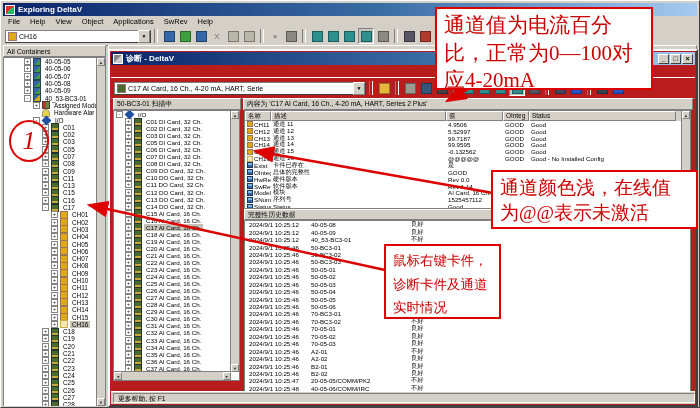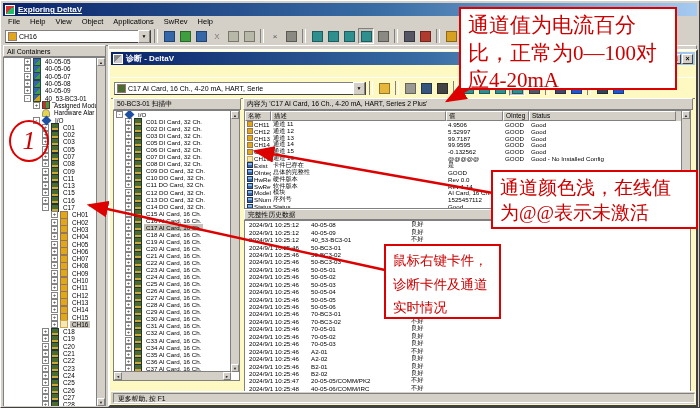--- a/index.html
+++ b/index.html
@@ -2,21 +2,21 @@
 <html><head>
 <meta charset="utf-8">
 <style>
   html,body{margin:0;padding:0;background:#808080;}
   body{width:700px;height:408px;overflow:hidden;font-family:"Liberation Sans","DejaVu Sans",sans-serif;}
   #root{position:relative;width:700px;height:408px;background:#d4d0c8;border:1px solid #404040;
         border-top-color:#fff;border-left-color:#fff;box-sizing:border-box;}
   
   .titlebar{position:absolute;left:2px;top:2px;right:2px;height:13px;
     background:linear-gradient(90deg,#0a246a,#3a6ea5 55%,#a6caf0);display:flex;align-items:center;
-    color:#fff;font-size:8px;font-weight:bold;padding-left:2px;text-decoration:underline;}
+    color:#fff;font-size:8px;font-weight:bold;padding-left:2px;}
   .app-icon{width:8px;height:8px;margin-right:3px;background:linear-gradient(135deg,#d33 50%,#2b6 50%);
     border:1px solid #fff;}
   .menubar{position:absolute;left:2px;top:15px;right:2px;height:11px;display:flex;align-items:center;
     font-size:7.5px;color:#000;gap:0;background:#d4d0c8;border-bottom:1px solid #fff;}
   .mi{padding:0 5px;}
   .toolbar{position:absolute;left:2px;top:26px;right:2px;height:18px;display:flex;align-items:center;
     background:#d4d0c8;border-bottom:1px solid #808080;padding-left:2px;}
   .combo{display:flex;align-items:center;background:#fff;border:1px solid #404040;
     border-top-color:#808080;border-left-color:#808080;height:13px;font-size:7px;padding-left:2px;box-sizing:border-box;}
   .combo-ic{width:7px;height:7px;background:#e0a818;border:1px solid #977;margin-right:2px;flex:none;}
@@ -47,21 +47,21 @@
   .ic-mod{background:linear-gradient(90deg,#b03a2e 50%,#3f9e3f 50%);border:1px solid #633;}
   .ic-alarm{background:#e8d44d;border:1px solid #997;border-radius:50% 50% 0 0;}
   .ic-io{width:7px;height:7px;background:#1f4fa0;transform:rotate(45deg);margin:0 3px 0 1px;}
   .ic-card{background:linear-gradient(180deg,#4a6a30 70%,#caa83a 70%);border:1px solid #233;}
   .ic-chan{background:#e0a818;border:1px solid #975;}
   .ic-chanl{background:#f5e7b8;border:1px solid #c9a94f;}
   .ic-prop{background:linear-gradient(180deg,#7fb7e8 50%,#3567a8 50%);border:1px solid #235;}
   .tlbl{padding:0 2px;}
   .tlbl.sel{background:#c6c2ba;}
   
-  #diag{position:absolute;left:107px;top:48px;width:590px;height:358px;background:#fef9c3;
+  #diag{position:absolute;left:107px;top:48px;width:590px;height:358px;background:#b91c1c;
     border:2px solid;border-color:#fff #404040 #404040 #fff;box-sizing:border-box;z-index:10;}
   .d-title{position:absolute;left:1px;top:1px;right:1px;height:13px;
     background:linear-gradient(90deg,#0a246a,#3a6ea5 55%,#a6caf0);display:flex;align-items:center;
     color:#fff;font-size:8px;font-weight:bold;padding-left:2px;}
   .d-title .app-icon{background:linear-gradient(135deg,#888 50%,#ccc 50%);}
   .winbtns{margin-left:auto;display:flex;gap:1px;padding-right:2px;}
   .wbtn{width:11px;height:10px;background:#d4d0c8;border:1px solid #404040;border-top-color:#fff;border-left-color:#fff;
     font-size:7px;line-height:8px;text-align:center;color:#000;box-sizing:border-box;}
   .d-menu{position:absolute;left:1px;top:14px;right:1px;height:12px;display:flex;align-items:center;font-size:7.5px;}
   .d-tool{position:absolute;left:1px;top:26px;right:1px;height:20px;display:flex;align-items:center;
@@ -98,21 +98,21 @@
   .h-ts{width:62px;flex:none;padding-left:4px;}
   .h-node{width:100px;flex:none;}
   .h-st{flex:1;}
   .d-status{position:absolute;left:1px;right:1px;bottom:1px;height:12px;background:#d4d0c8;
     border-top:1px solid #fff;display:flex;align-items:center;}
   .d-status>span{border:1px solid #808080;border-bottom-color:#fff;border-right-color:#fff;
     height:10px;line-height:9px;font-size:6.8px;padding:0 4px;margin-left:2px;flex:1;box-sizing:border-box;}
   
   .note{position:absolute;background:#fff;border:2px solid #dd0000;color:#cc0000;z-index:60;
     font-family:"Liberation Serif","DejaVu Serif",serif;line-height:1.32;padding:3px 7px;box-sizing:border-box;}
-  #note1{left:434px;top:6px;width:218px;height:83px;font-size:21px;margin-left:24px;}
+  #note1{left:434px;top:6px;width:218px;height:83px;font-size:21px;}
   #note2{left:490px;top:169px;width:207px;height:59px;font-size:19px;}
   #note3{left:383px;top:243px;width:117px;height:75px;font-size:13.5px;line-height:1.75;}
   #badge{position:absolute;left:8px;top:119px;width:40px;height:42px;border:2.5px solid #dd0000;border-radius:50%;
     color:#cc0000;font-family:"Liberation Serif","DejaVu Serif",serif;font-size:26px;font-style:italic;
     display:flex;align-items:center;justify-content:center;z-index:60;box-sizing:border-box;background:transparent;}
   #arrows{position:absolute;left:0;top:0;width:700px;height:408px;z-index:55;pointer-events:none;}
 </style>
 </head>
 <body>
 

